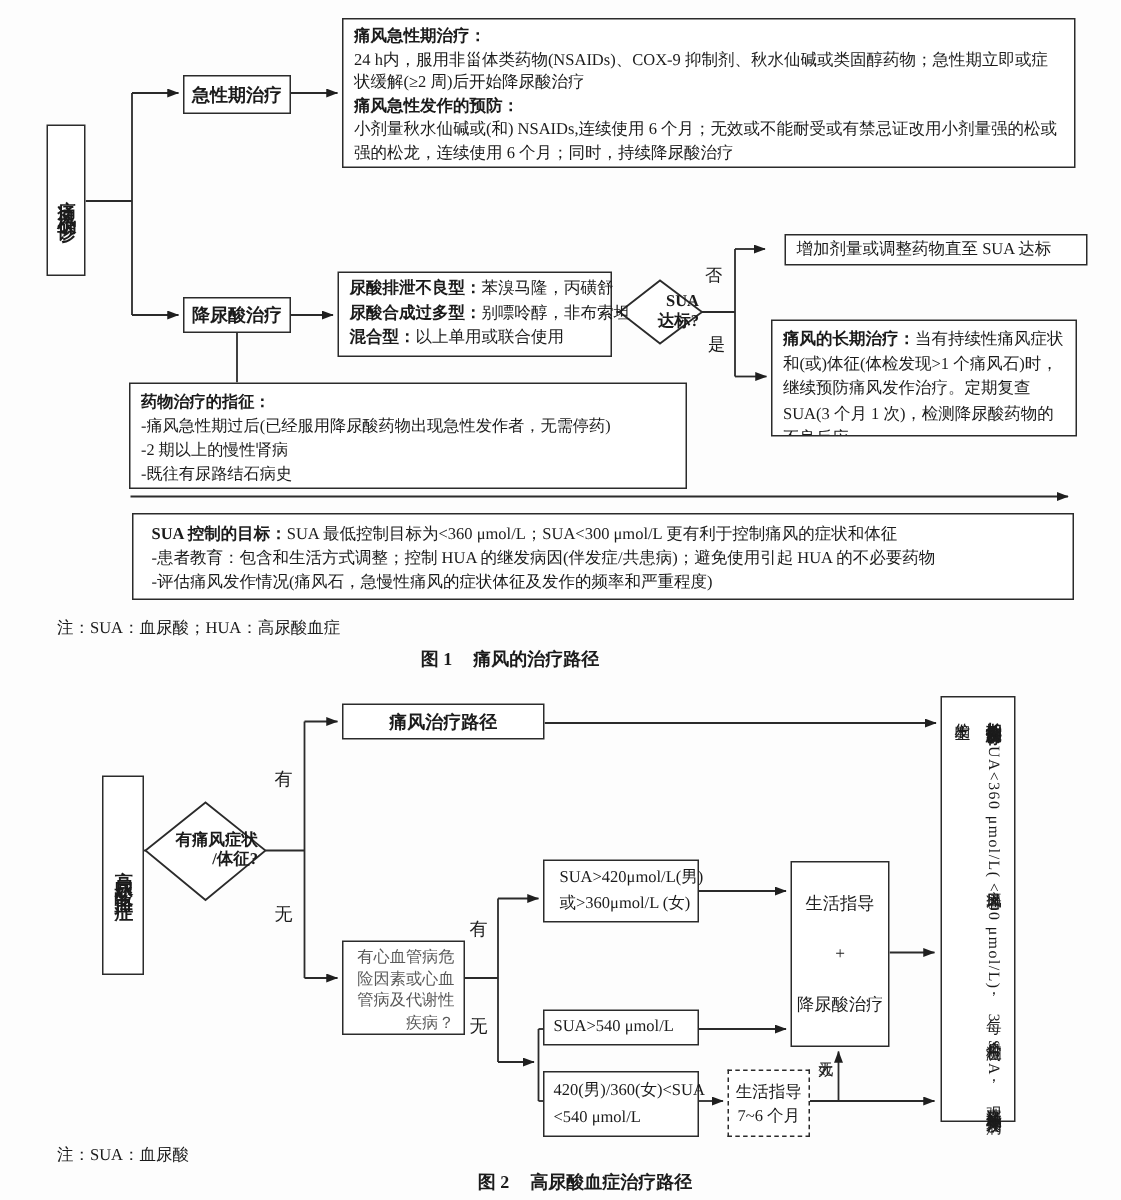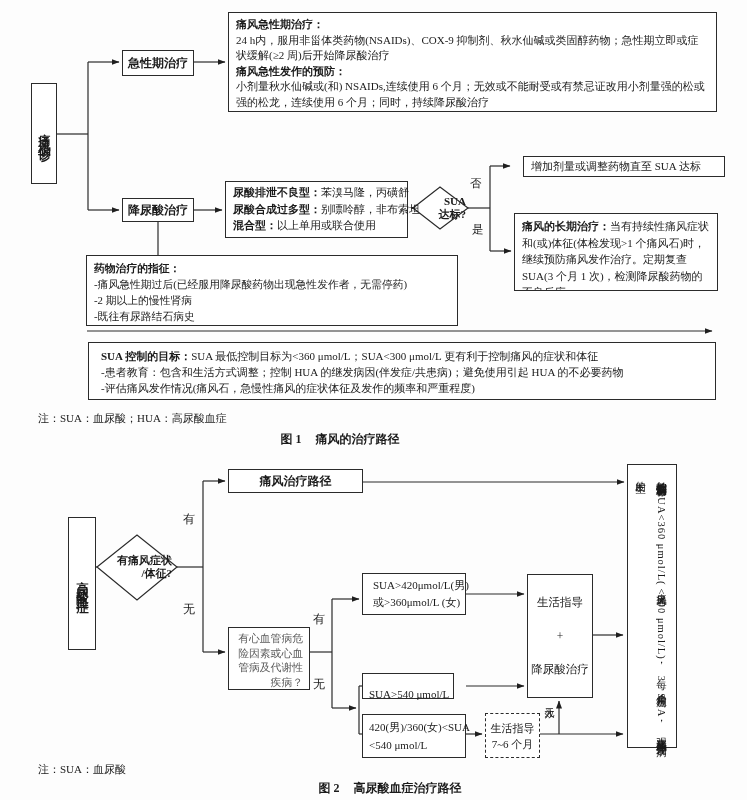--- a/index.html
+++ b/index.html
@@ -155,21 +155,21 @@
   <div class="box info gray" style="left:228px;top:627px;width:82px;height:63px;line-height:14.5px;padding:3px 6px;font-size:10.8px;"><span>有心血管病危险因素或心血管病及代谢性疾病？</span></div>
 
   <div class="lbl" style="left:313px;top:611px;font-size:12px;">有</div>
   <div class="lbl" style="left:313px;top:676px;font-size:12px;">无</div>
 
   <div class="box info" style="left:362px;top:573px;width:104px;height:42px;line-height:17px;padding:3px 10px;">
     <div class="nowrap">SUA&gt;420μmol/L(男)</div>
     <div class="nowrap">或&gt;360μmol/L (女)</div>
   </div>
 
-  <div class="box info" style="left:362px;top:673px;width:92px;height:24px;line-height:16px;padding:12px 6px;"><span class="nowrap">SUA&gt;540 μmol/L</span></div>
+  <div class="box info" style="left:362px;top:673px;width:104px;height:24px;line-height:16px;padding:2px 6px;"><span class="nowrap">SUA&gt;540 μmol/L</span></div>
 
   <div class="box info" style="left:362px;top:714px;width:104px;height:44px;line-height:18px;padding:3px 6px;">
     <div class="nowrap">420(男)/360(女)&lt;SUA</div>
     <div class="nowrap">&lt;540 μmol/L</div>
   </div>
 
   <div class="box center" style="left:527px;top:574px;width:66px;height:124px;font-size:11.5px;justify-content:space-around;padding:10px 0;">
     <span>生活指导</span>
     <span>+</span>
     <span>降尿酸治疗</span>

